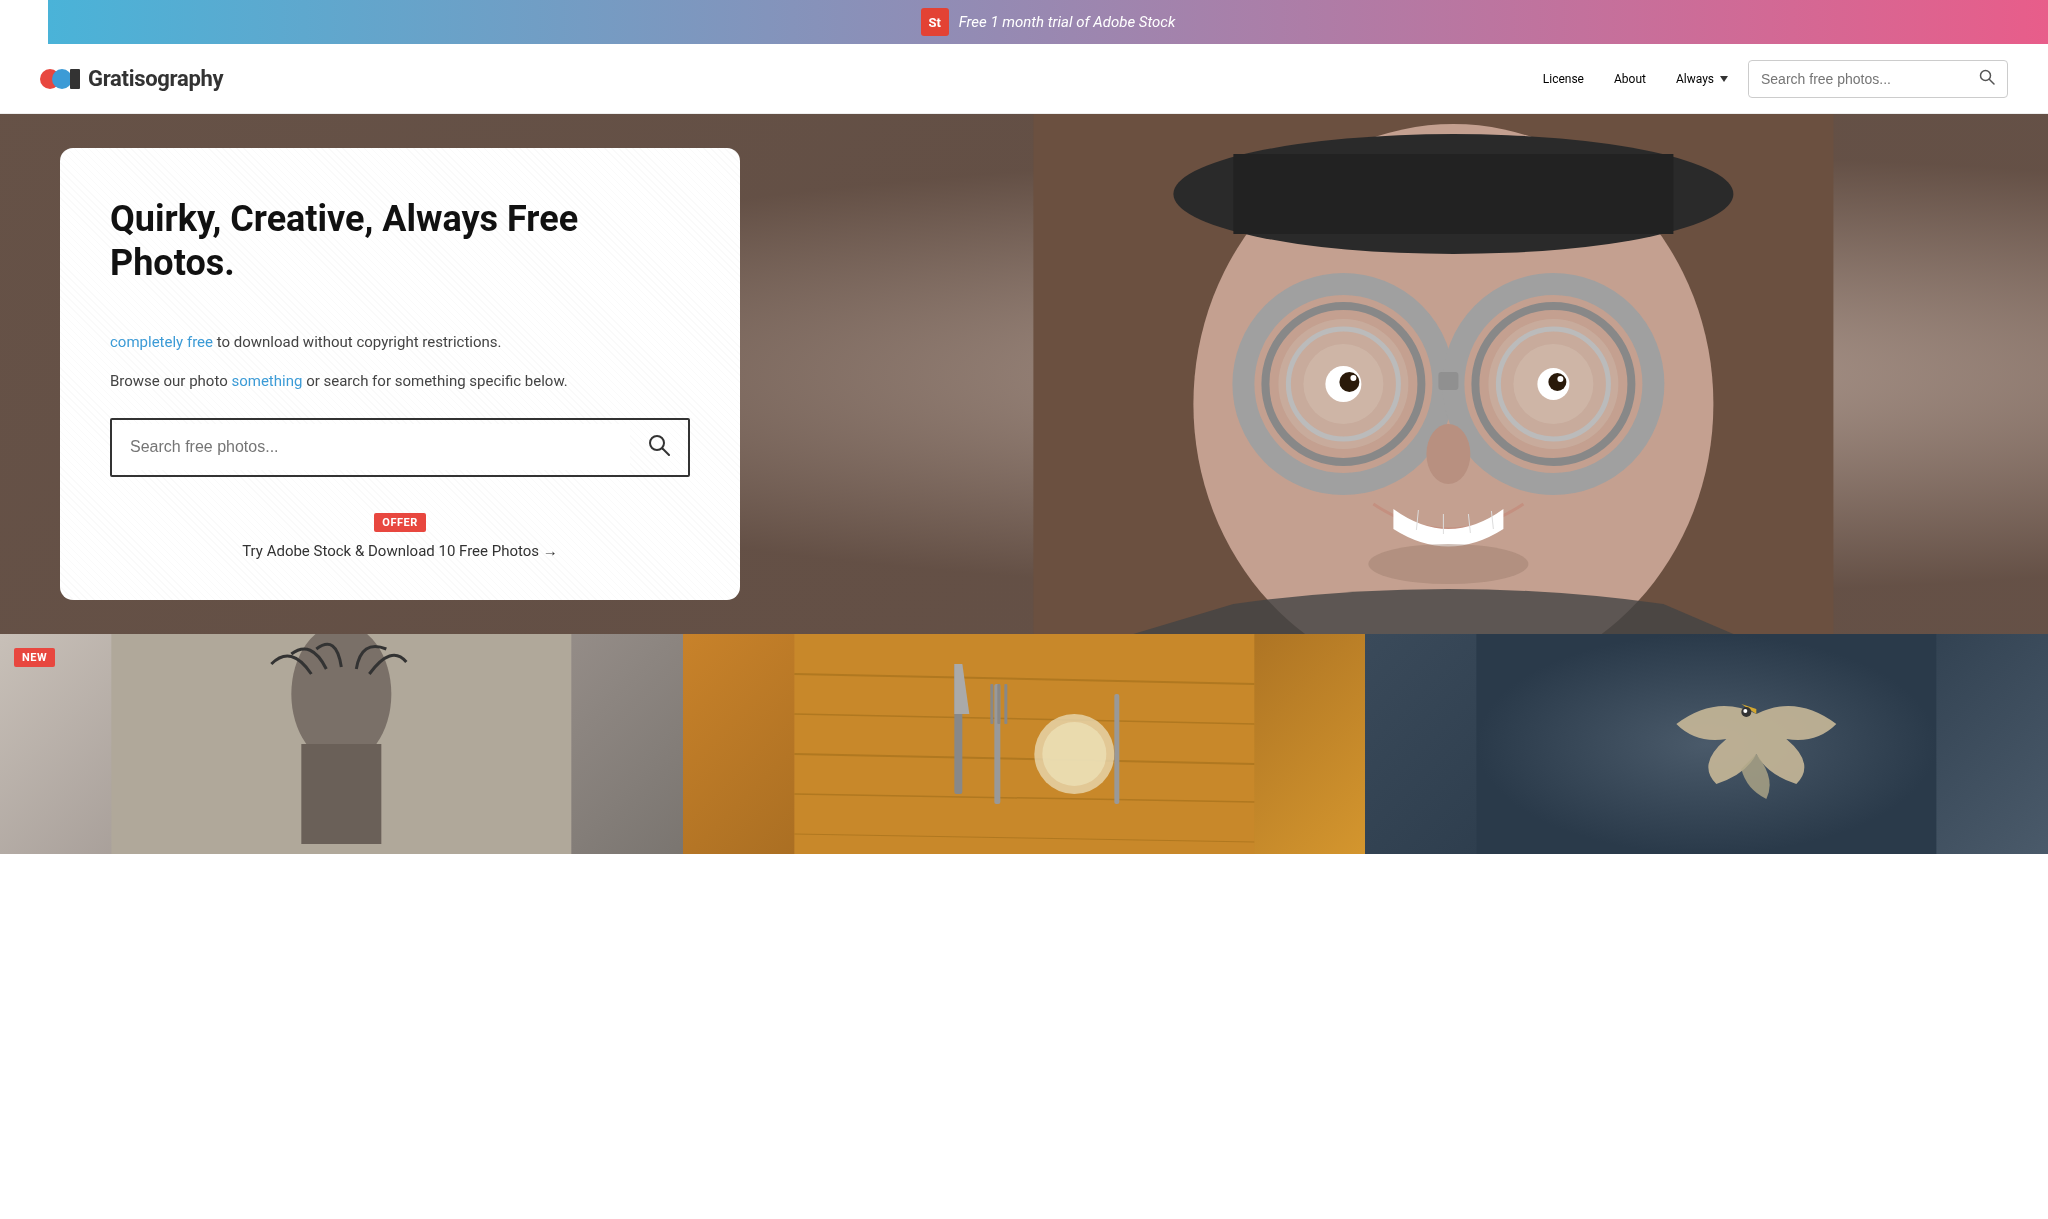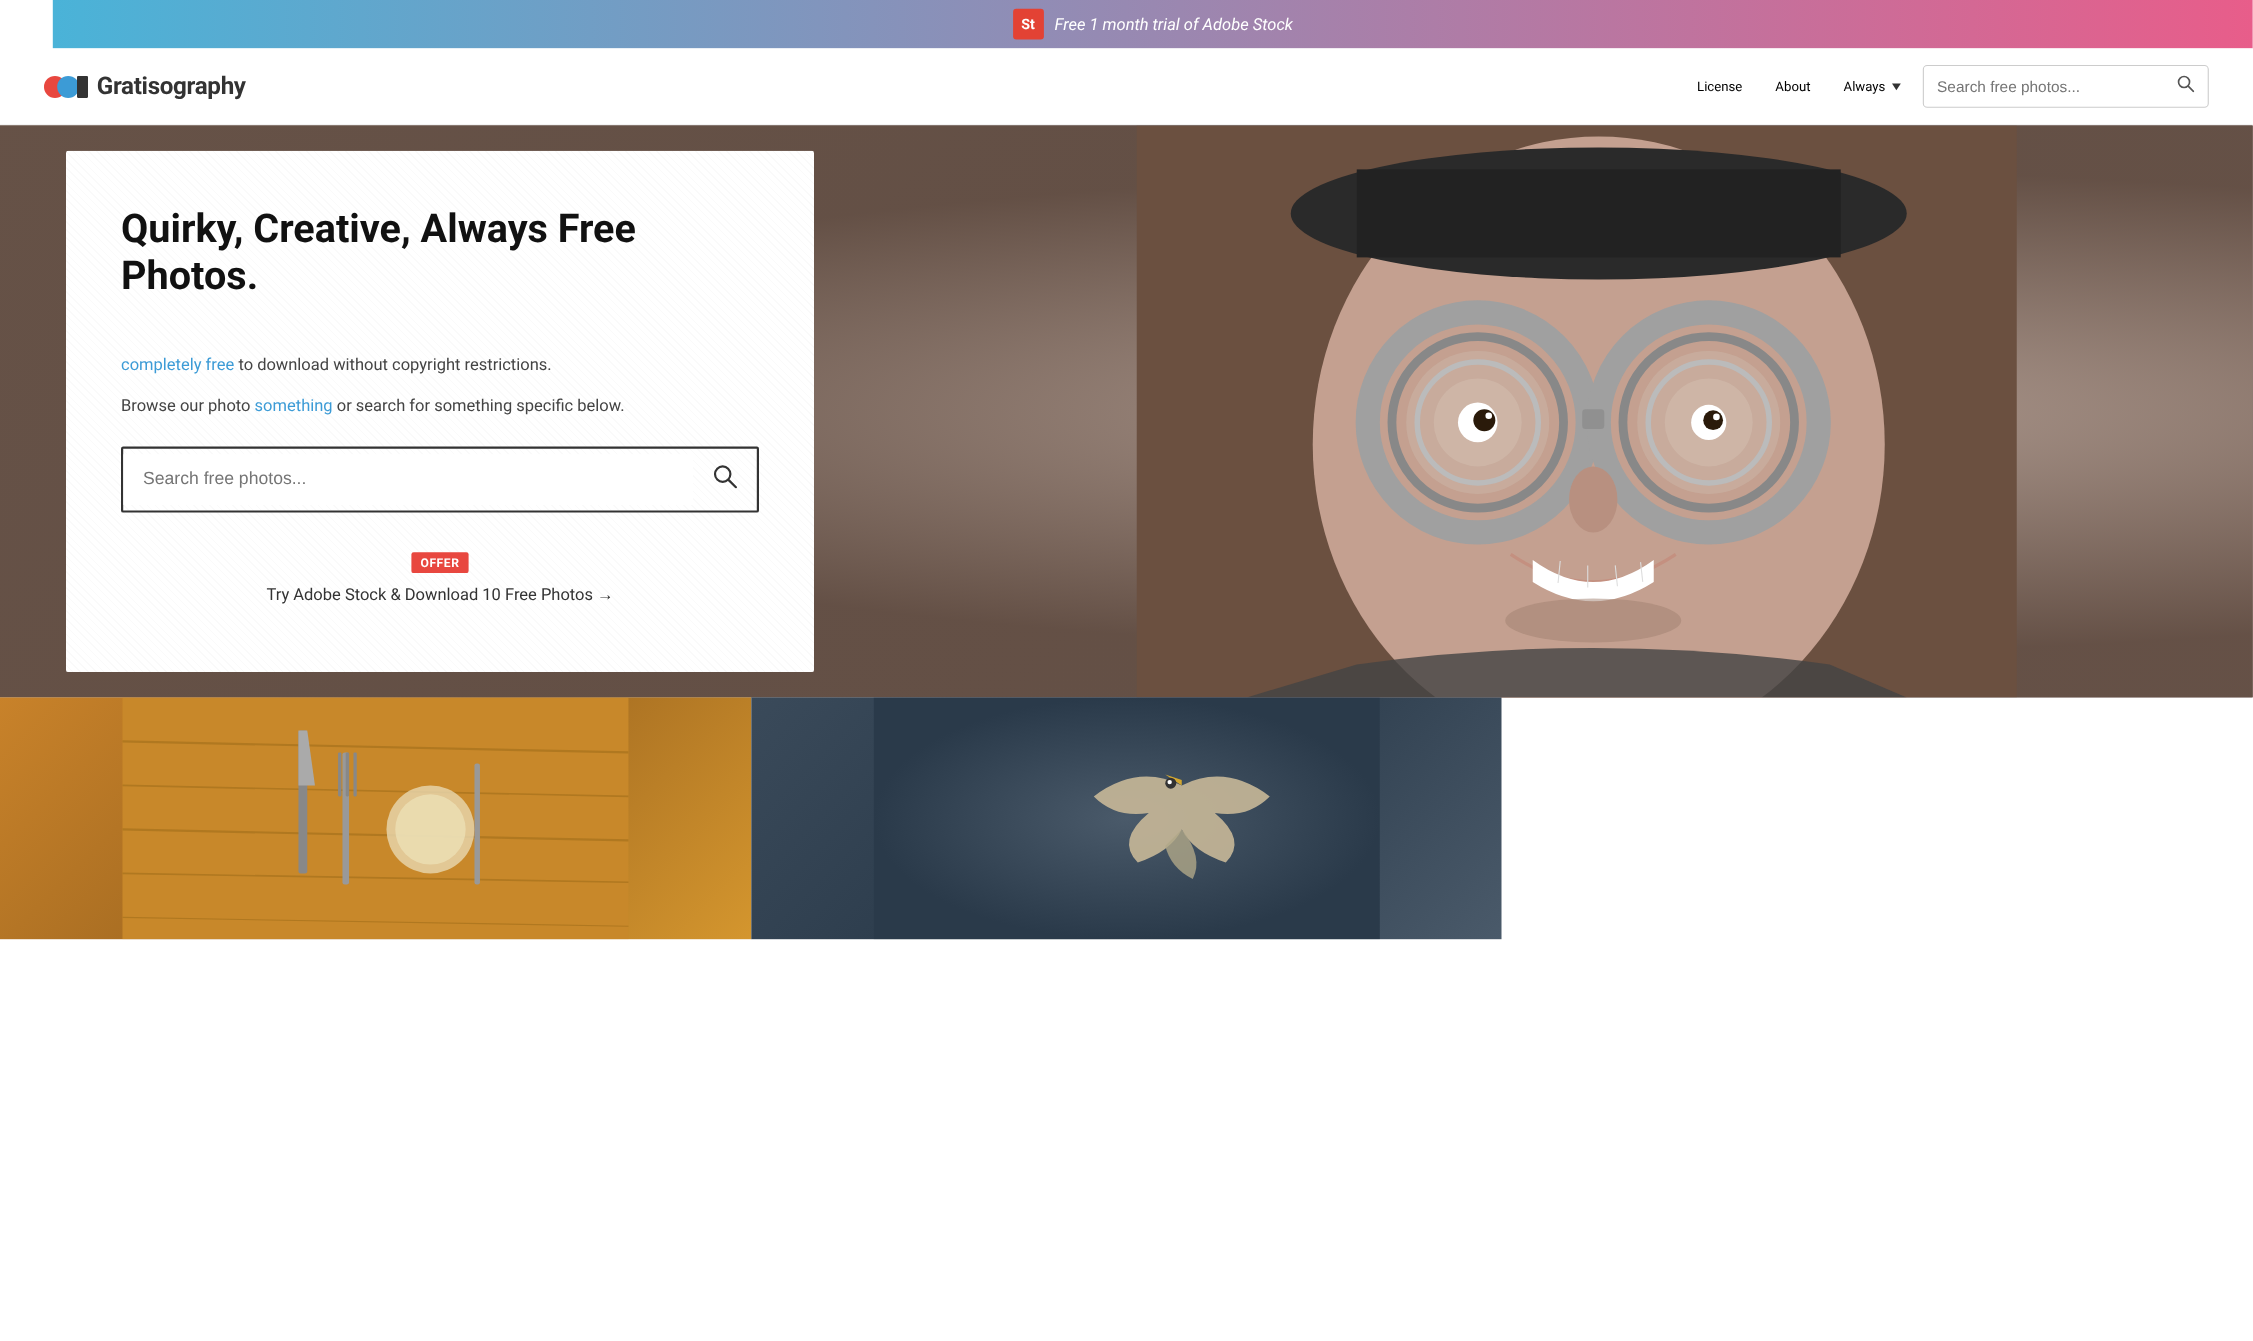--- a/index.html
+++ b/index.html
@@ -171,23 +171,23 @@
     }
     #hero-card {
       background: white;
       background-image: repeating-linear-gradient(
         45deg,
         transparent,
         transparent 4px,
         rgba(0,0,0,0.02) 4px,
         rgba(0,0,0,0.02) 5px
       );
-      padding: 50px 50px 62px 50px;
+      padding: 50px 50px 40px 50px;
       max-width: 680px;
-      border-radius: 2px;
+      border-radius: 13px;
     }
     #hero-title {
       font-size: 36px;
       font-weight: 700;
       color: #111;
       margin-bottom: 20px;
       line-height: 1.2;
     }
     #hero-desc {
       font-size: 15px;
@@ -393,20 +393,35 @@
       </div>
       <div id="hero-offer">
         <span class="offer-badge">OFFER</span>
         <span id="hero-offer-text">Try Adobe Stock &amp; Download 10 Free Photos →</span>
       </div>
     </div>
   </div>
 </section>
 
 <div id="photo-grid">
+  <div class="photo-thumb photo-thumb-1">
+    <span class="thumb-badge-new">NEW</span>
+    
+    <svg width="100%" height="100%" viewBox="0 0 460 220">
+      <rect width="460" height="220" fill="#b0a89a"></rect>
+      <ellipse cx="230" cy="60" rx="50" ry="70" fill="#7a7068"></ellipse>
+      <rect x="190" y="110" width="80" height="100" fill="#6a6058"></rect>
+
+      <path d="M200 40 Q180 10 160 30" stroke="#333" stroke-width="3" fill="none"></path>
+      <path d="M215 35 Q200 5 180 20" stroke="#333" stroke-width="3" fill="none"></path>
+      <path d="M230 33 Q225 0 205 15" stroke="#333" stroke-width="3" fill="none"></path>
+      <path d="M245 35 Q250 5 275 15" stroke="#333" stroke-width="3" fill="none"></path>
+      <path d="M258 40 Q280 10 295 28" stroke="#333" stroke-width="3" fill="none"></path>
+    </svg>
+  </div>
   <div class="photo-thumb photo-thumb-2">
     
     <svg width="100%" height="100%" viewBox="0 0 460 220">
       <rect width="460" height="220" fill="#c8882a"></rect>
 
       <line x1="0" y1="40" x2="460" y2="50" stroke="#b07820" stroke-width="2"></line>
       <line x1="0" y1="80" x2="460" y2="90" stroke="#b07820" stroke-width="1.5"></line>
       <line x1="0" y1="120" x2="460" y2="130" stroke="#b07820" stroke-width="2"></line>
       <line x1="0" y1="160" x2="460" y2="168" stroke="#b07820" stroke-width="1.5"></line>
       <line x1="0" y1="200" x2="460" y2="208" stroke="#b07820" stroke-width="1"></line>

